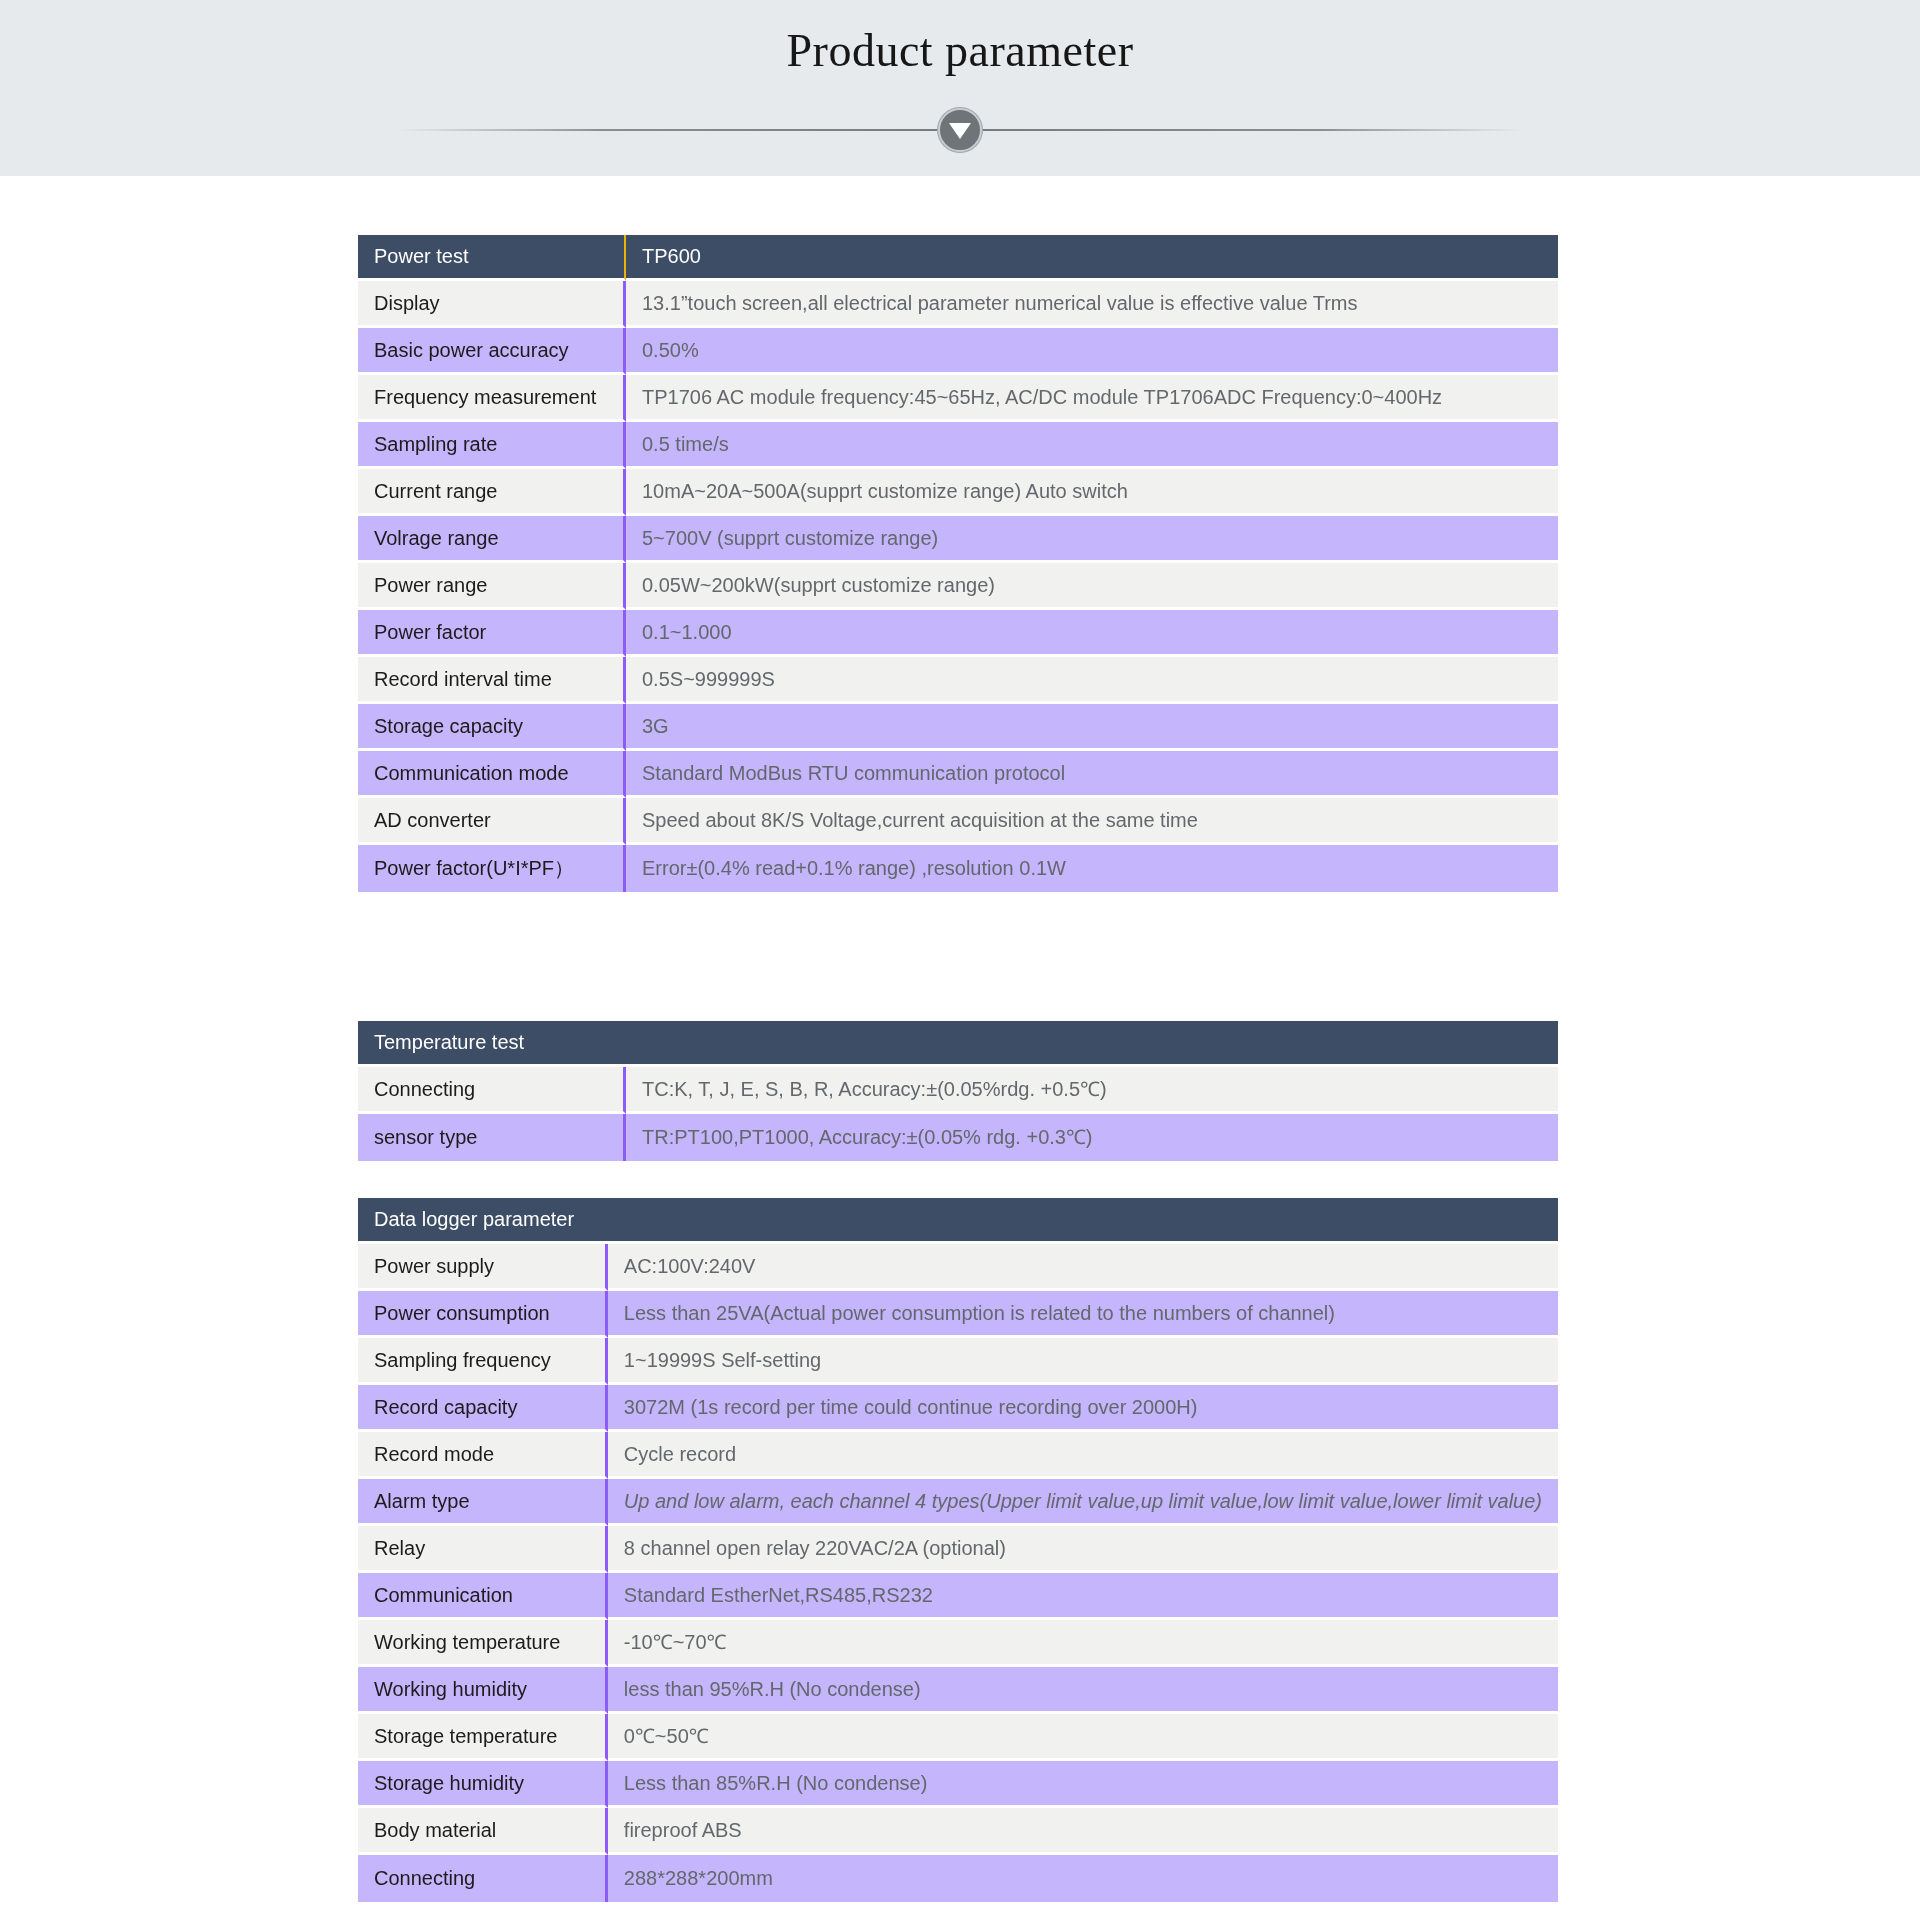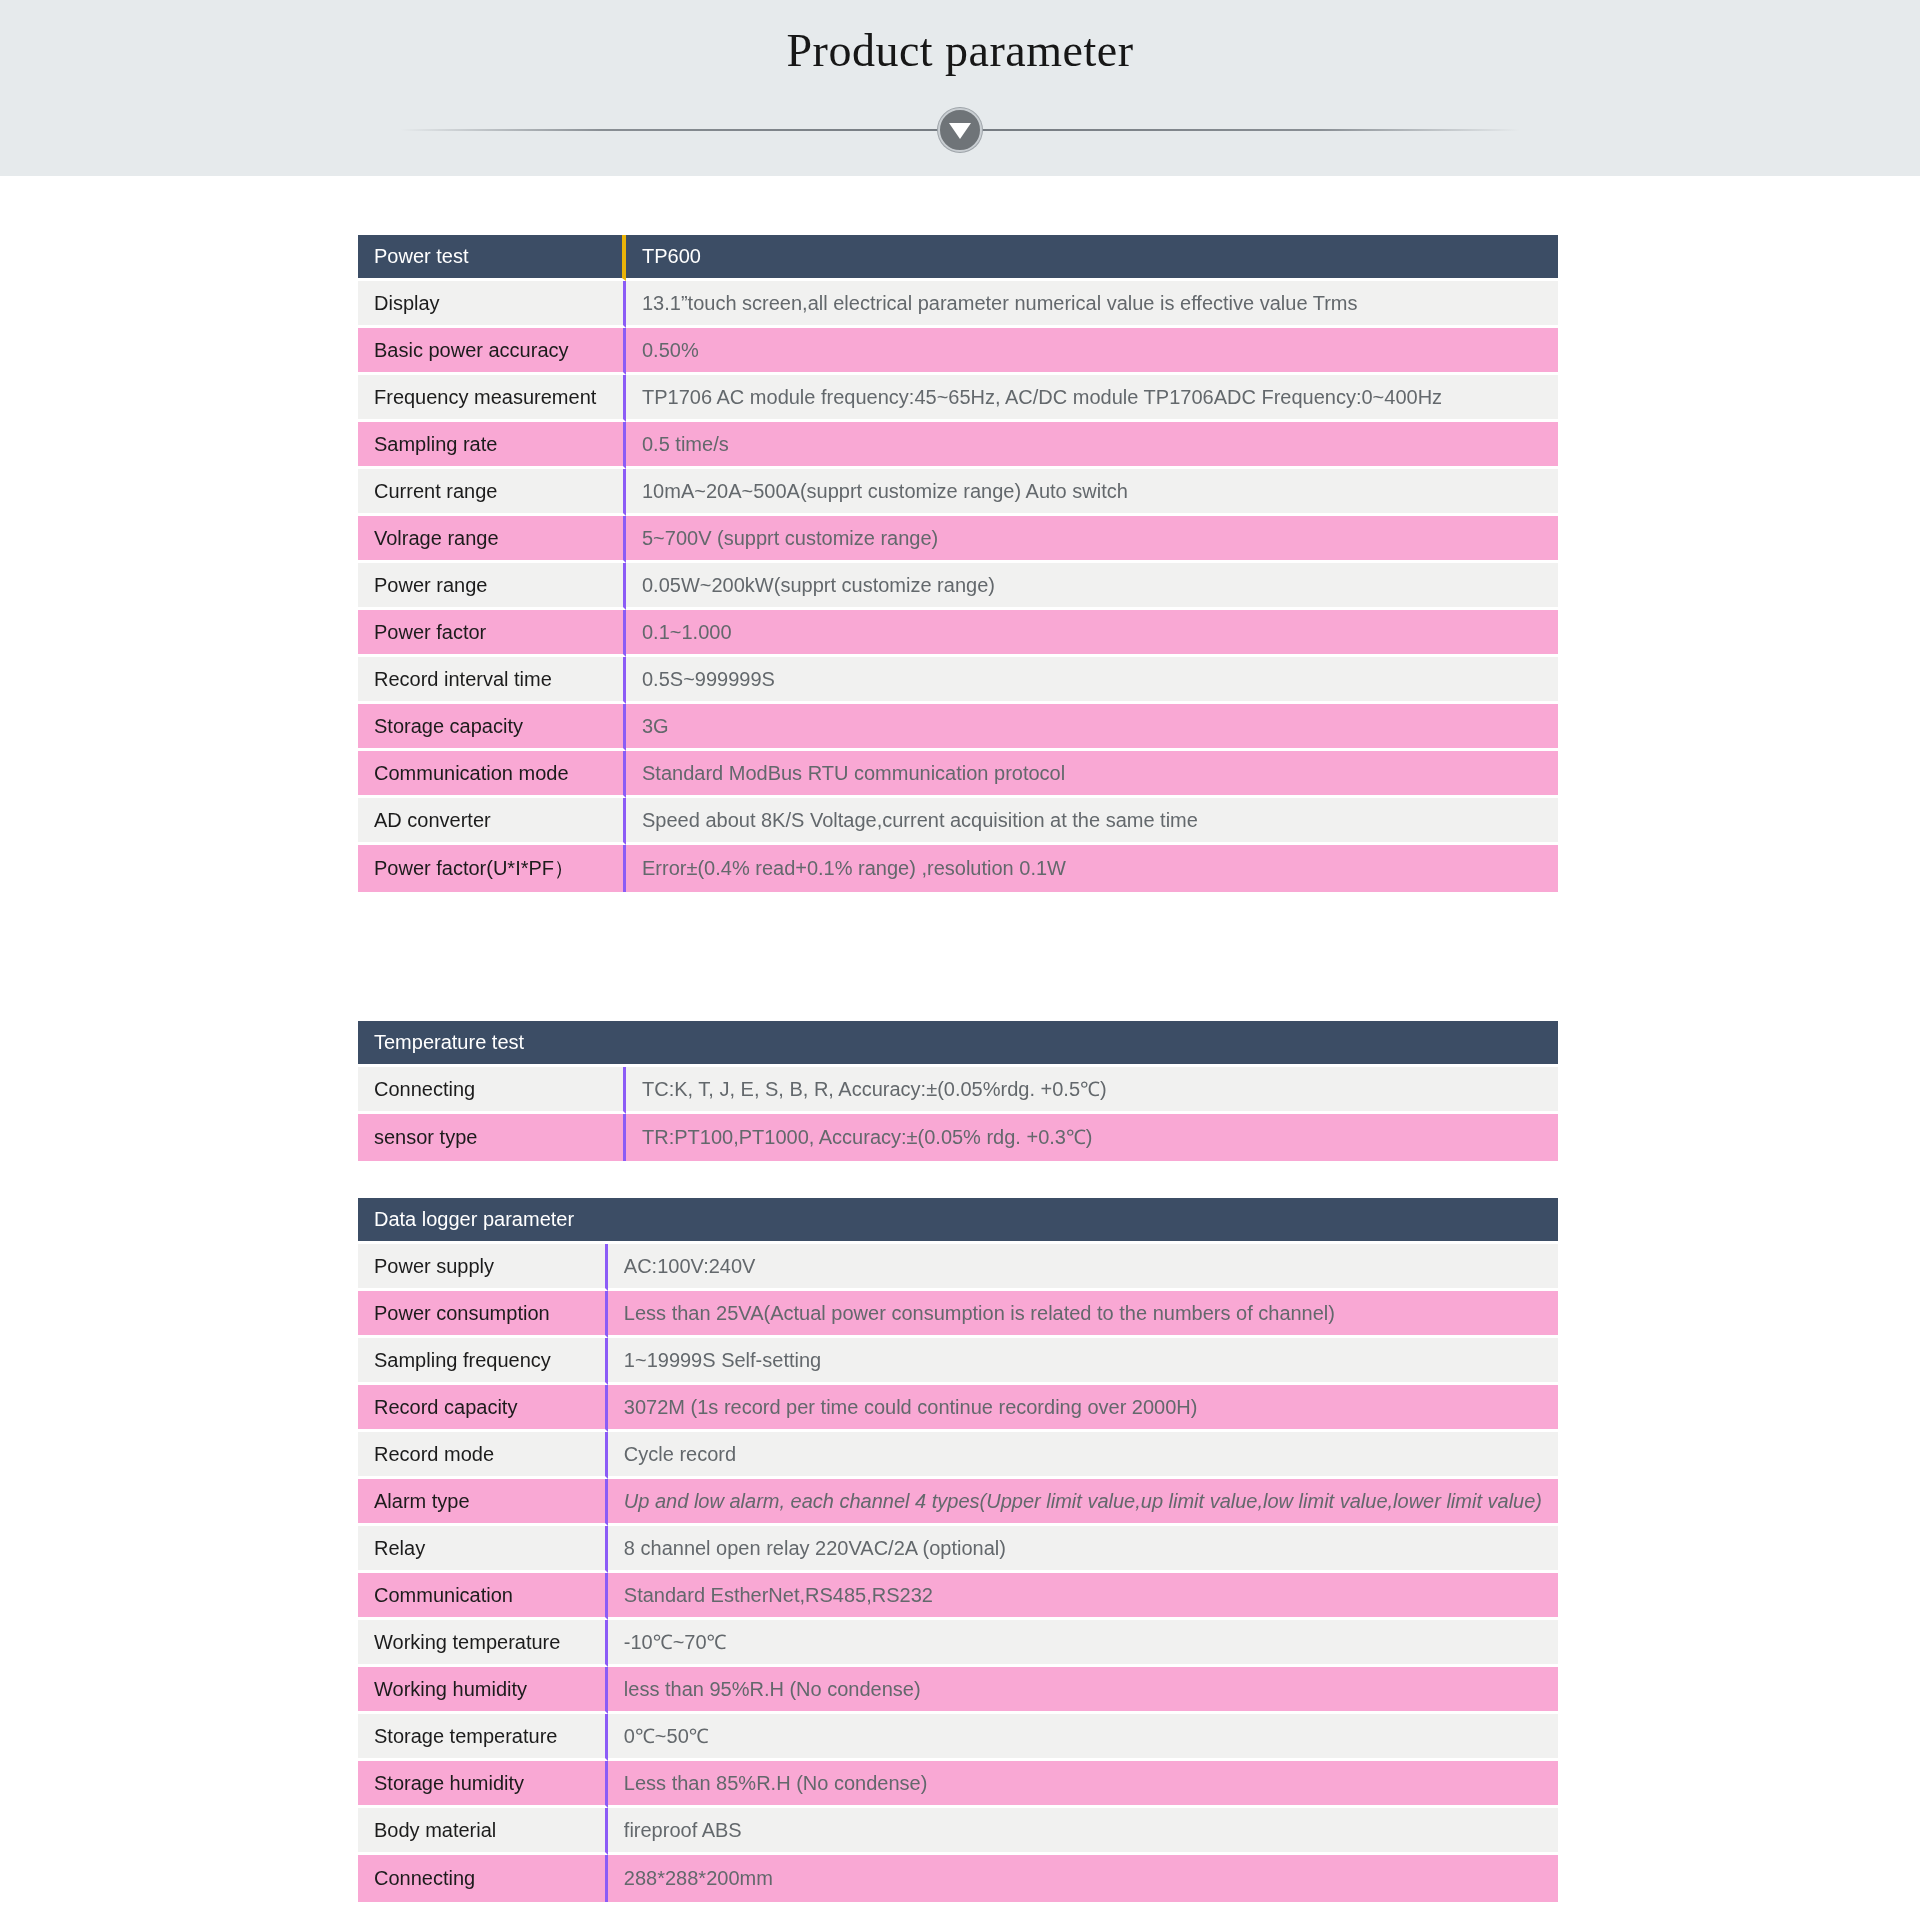--- a/index.html
+++ b/index.html
@@ -88,21 +88,21 @@
   .spec-table .bar {
     background: #3c4d65;
     color: #ffffff;
     font-size: 20px;
     font-weight: 400;
     height: 46px;
     padding: 0 16px;
     vertical-align: middle;
     white-space: nowrap;
   }
-  .bar-left  { width: 268px; text-align: left; border-right: 4px solid #eab308; }
+  .bar-left  { width: 268px; text-align: left; border-right: 2px solid #eab308; }
   .bar-right { text-align: left; }
   .bar-full  { text-align: left; }
 
   .spec-table td.k,
   .spec-table td.v {
     font-size: 20px;
     color: #3a3a3a;
     height: 47px;
     vertical-align: middle;
     padding: 0 16px;
@@ -110,21 +110,21 @@
   }
   .spec-table td.k {
     width: 268px;
     color: #1c1c1c;
     border-right: 3px solid #8b5cf6;
     white-space: nowrap;
   }
   .spec-table td.v { color: #63686c; }
 
   tr.odd  td { background: #f1f1f0; }
-  tr.even td { background: #f9a8d4; }
+  tr.even td { background: #c4b5fd; }
   .spec-table tr td { border-bottom: 3px solid #ffffff; }
   .spec-table tr:last-child td { border-bottom: none; }
 
   td.nowrapv { white-space: nowrap; }
   td.tight { font-size: 19px; font-style: italic; }
   td.k-tight { font-size: 19px; padding-right: 6px; }
   td.v-pad { padding-left: 14px; }
 </style>
 </head>
 <body>

